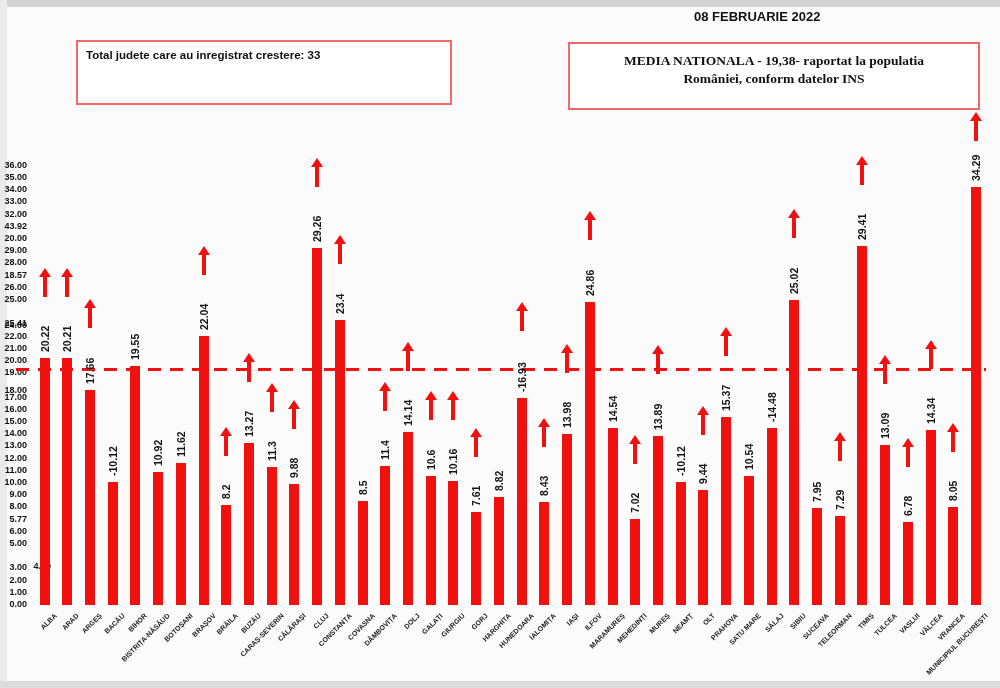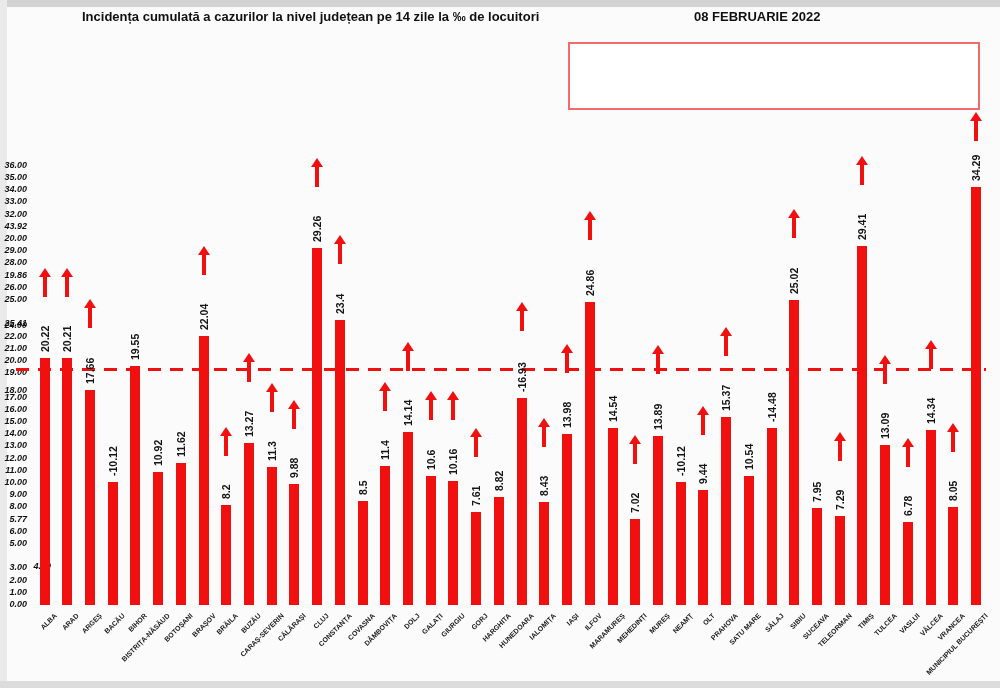--- a/index.html
+++ b/index.html
@@ -12,21 +12,21 @@
   .date{position:absolute;left:694px;top:9px;font-size:13px;font-weight:bold;z-index:3;white-space:nowrap;}
   .box1{position:absolute;left:76px;top:40px;width:372px;height:61px;border:2px solid var(--boxb);
         background:#fff;z-index:2;padding:0;}
   .box1 span{display:block;padding:7px 0 0 8px;font-size:11.5px;font-weight:bold;}
   .box2{position:absolute;left:568px;top:42px;width:408px;height:64px;border:2px solid var(--boxb);
         background:#fff;z-index:2;text-align:center;
         font-family:"Liberation Serif","DejaVu Serif",serif;font-size:13.5px;font-weight:bold;line-height:1.3;}
   .box2 div{padding-top:0;}
   .box2 div:first-child{padding-top:8px;}
   #chart{position:absolute;left:0;top:0;width:1000px;height:688px;z-index:1;}
-  .ylab{position:absolute;left:0;width:27px;text-align:right;font-size:9px;font-weight:bold;line-height:11px;font-style:italic;}
+  .ylab{position:absolute;left:0;width:27px;text-align:right;font-size:9px;font-weight:bold;line-height:11px;}
   .avgline{position:absolute;left:16px;width:970px;height:3px;
            background:repeating-linear-gradient(90deg,var(--bar) 0 13px,transparent 13px 22px);}
   .bar{position:absolute;width:10px;background:var(--bar);}
   .vlab{position:absolute;font-size:10.5px;line-height:10px;font-weight:bold;white-space:nowrap;
         transform:rotate(-90deg);transform-origin:0 100%;color:#141414;}
   .xlab{position:absolute;top:612px;width:170px;text-align:right;font-size:7px;line-height:8px;font-weight:bold;
         white-space:nowrap;transform:rotate(-45deg);transform-origin:100% 0;color:#1a1a1a;}
   .arrow{position:absolute;width:12px;height:29px;}
   .arrow .head{width:0;height:0;margin:0 auto;border-left:6px solid transparent;
                border-right:6px solid transparent;border-bottom:9px solid var(--bar);}
@@ -61,21 +61,21 @@
       <div class="ylab" style="top: 391.6px;">17.00</div>
       <div class="ylab" style="top: 385px;">18.00</div>
       <div class="ylab" style="top: 367.2px;">19.00</div>
       <div class="ylab" style="top: 355px;">20.00</div>
       <div class="ylab" style="top: 342.8px;">21.00</div>
       <div class="ylab" style="top: 330.6px;">22.00</div>
       <div class="ylab" style="top: 318.4px;">25.41</div>
       <div class="ylab" style="top: 320px;">24.00</div>
       <div class="ylab" style="top: 294px;">25.00</div>
       <div class="ylab" style="top: 281.8px;">26.00</div>
-      <div class="ylab" style="top: 269.6px;">19.86</div>
+      <div class="ylab" style="top: 269.6px;">18.57</div>
       <div class="ylab" style="top: 257.4px;">28.00</div>
       <div class="ylab" style="top: 245.2px;">29.00</div>
       <div class="ylab" style="top: 233px;">20.00</div>
       <div class="ylab" style="top: 220.8px;">43.92</div>
       <div class="ylab" style="top: 208.6px;">32.00</div>
       <div class="ylab" style="top: 196.4px;">33.00</div>
       <div class="ylab" style="top: 184.2px;">34.00</div>
       <div class="ylab" style="top: 172px;">35.00</div>
       <div class="ylab" style="top: 159.8px;">36.00</div>
       <div class="avgline" style="top: 367.564px;"></div>
@@ -324,19 +324,23 @@
       <div class="xlab" style="left: 791.3px;">VRANCEA</div>
       <div class="bar" style="left: 971.02px; top: 186.662px; height: 418.338px;"></div>
       <div class="vlab" style="left: 981.02px; top: 170.662px;">34.29</div>
       <div class="arrow" style="left: 970.02px; top: 112px;">
         <div class="head"></div>
         <div class="shaft"></div>
       </div>
       <div class="xlab" style="left: 814.02px;">MUNICIPIUL BUCUREȘTI</div>
     </div>
 
-  <div class="title">Incidența cumulată a cazurilor la nivel județean pe 14 zile la ‰ de locuitori</div>
   <div class="date">08 FEBRUARIE 2022</div>
 
+  <div class="box1">
+    <span>Total judete care au inregistrat crestere: 33</span>
+  </div>
 
   <div class="box2">
+    <div>MEDIA NATIONALA - 19,38-  raportat la populatia</div>
+    <div>României, conform datelor INS</div>
   </div>
 </div>
 
 </body></html>

